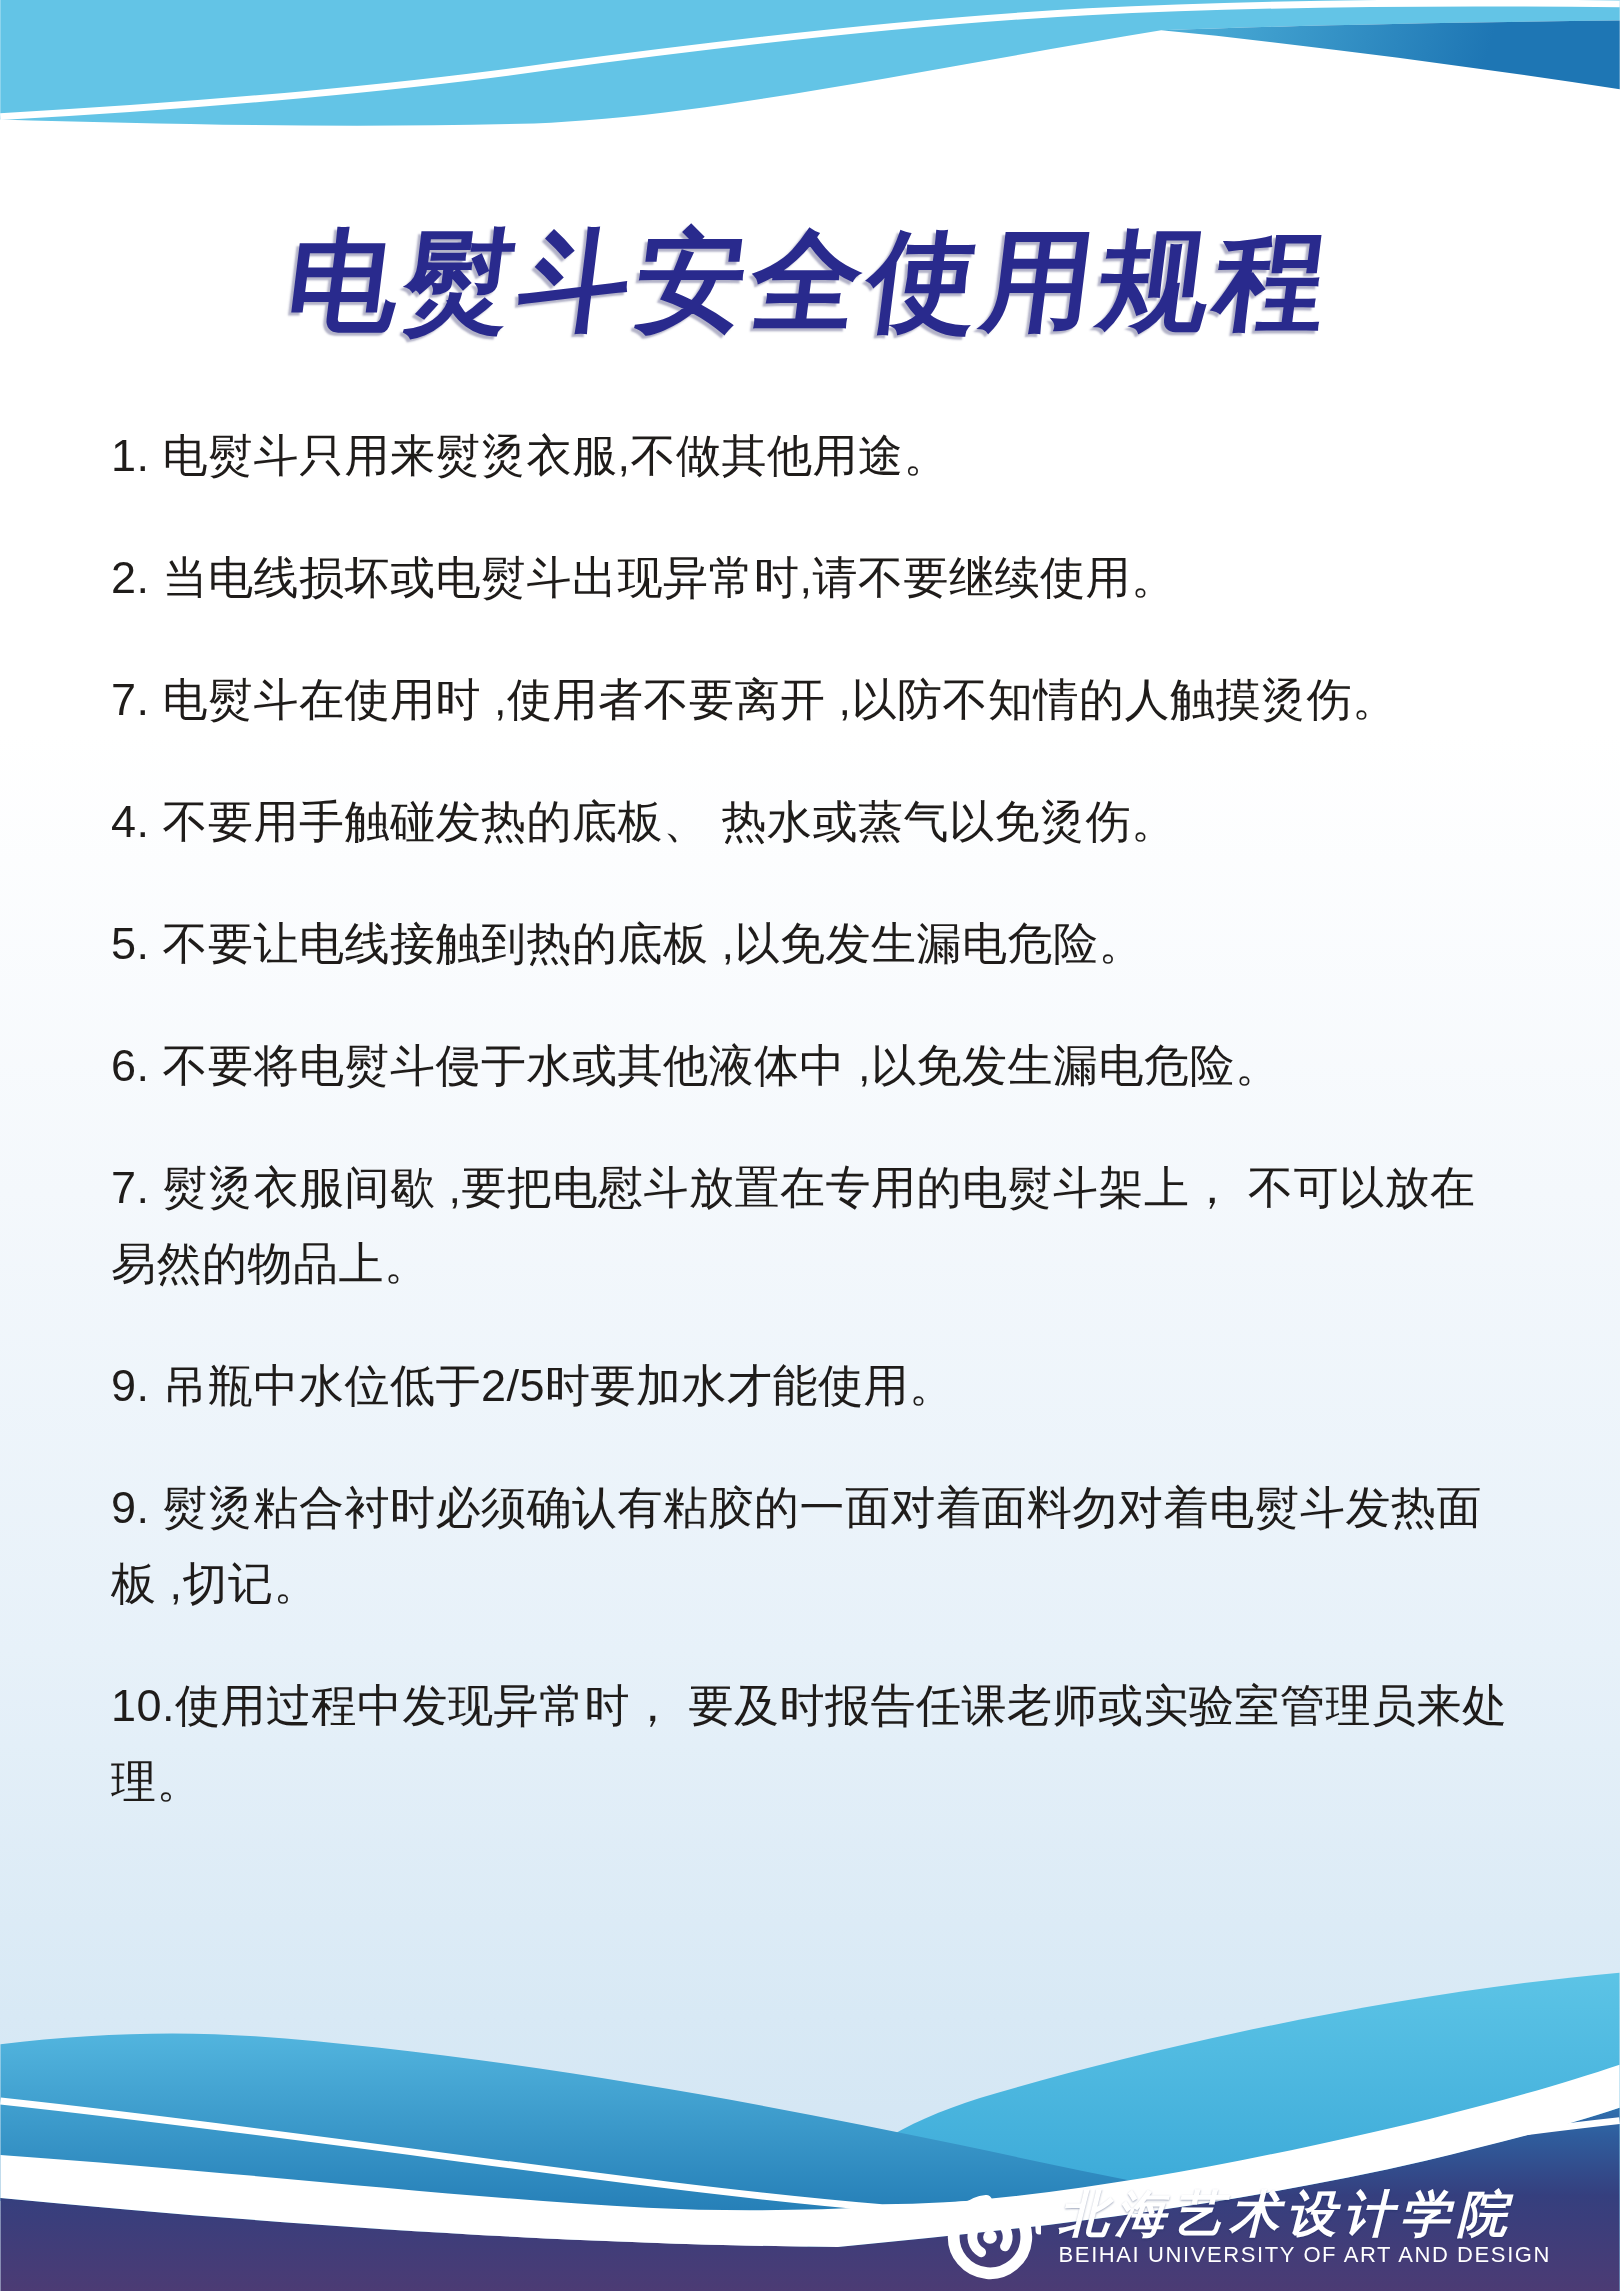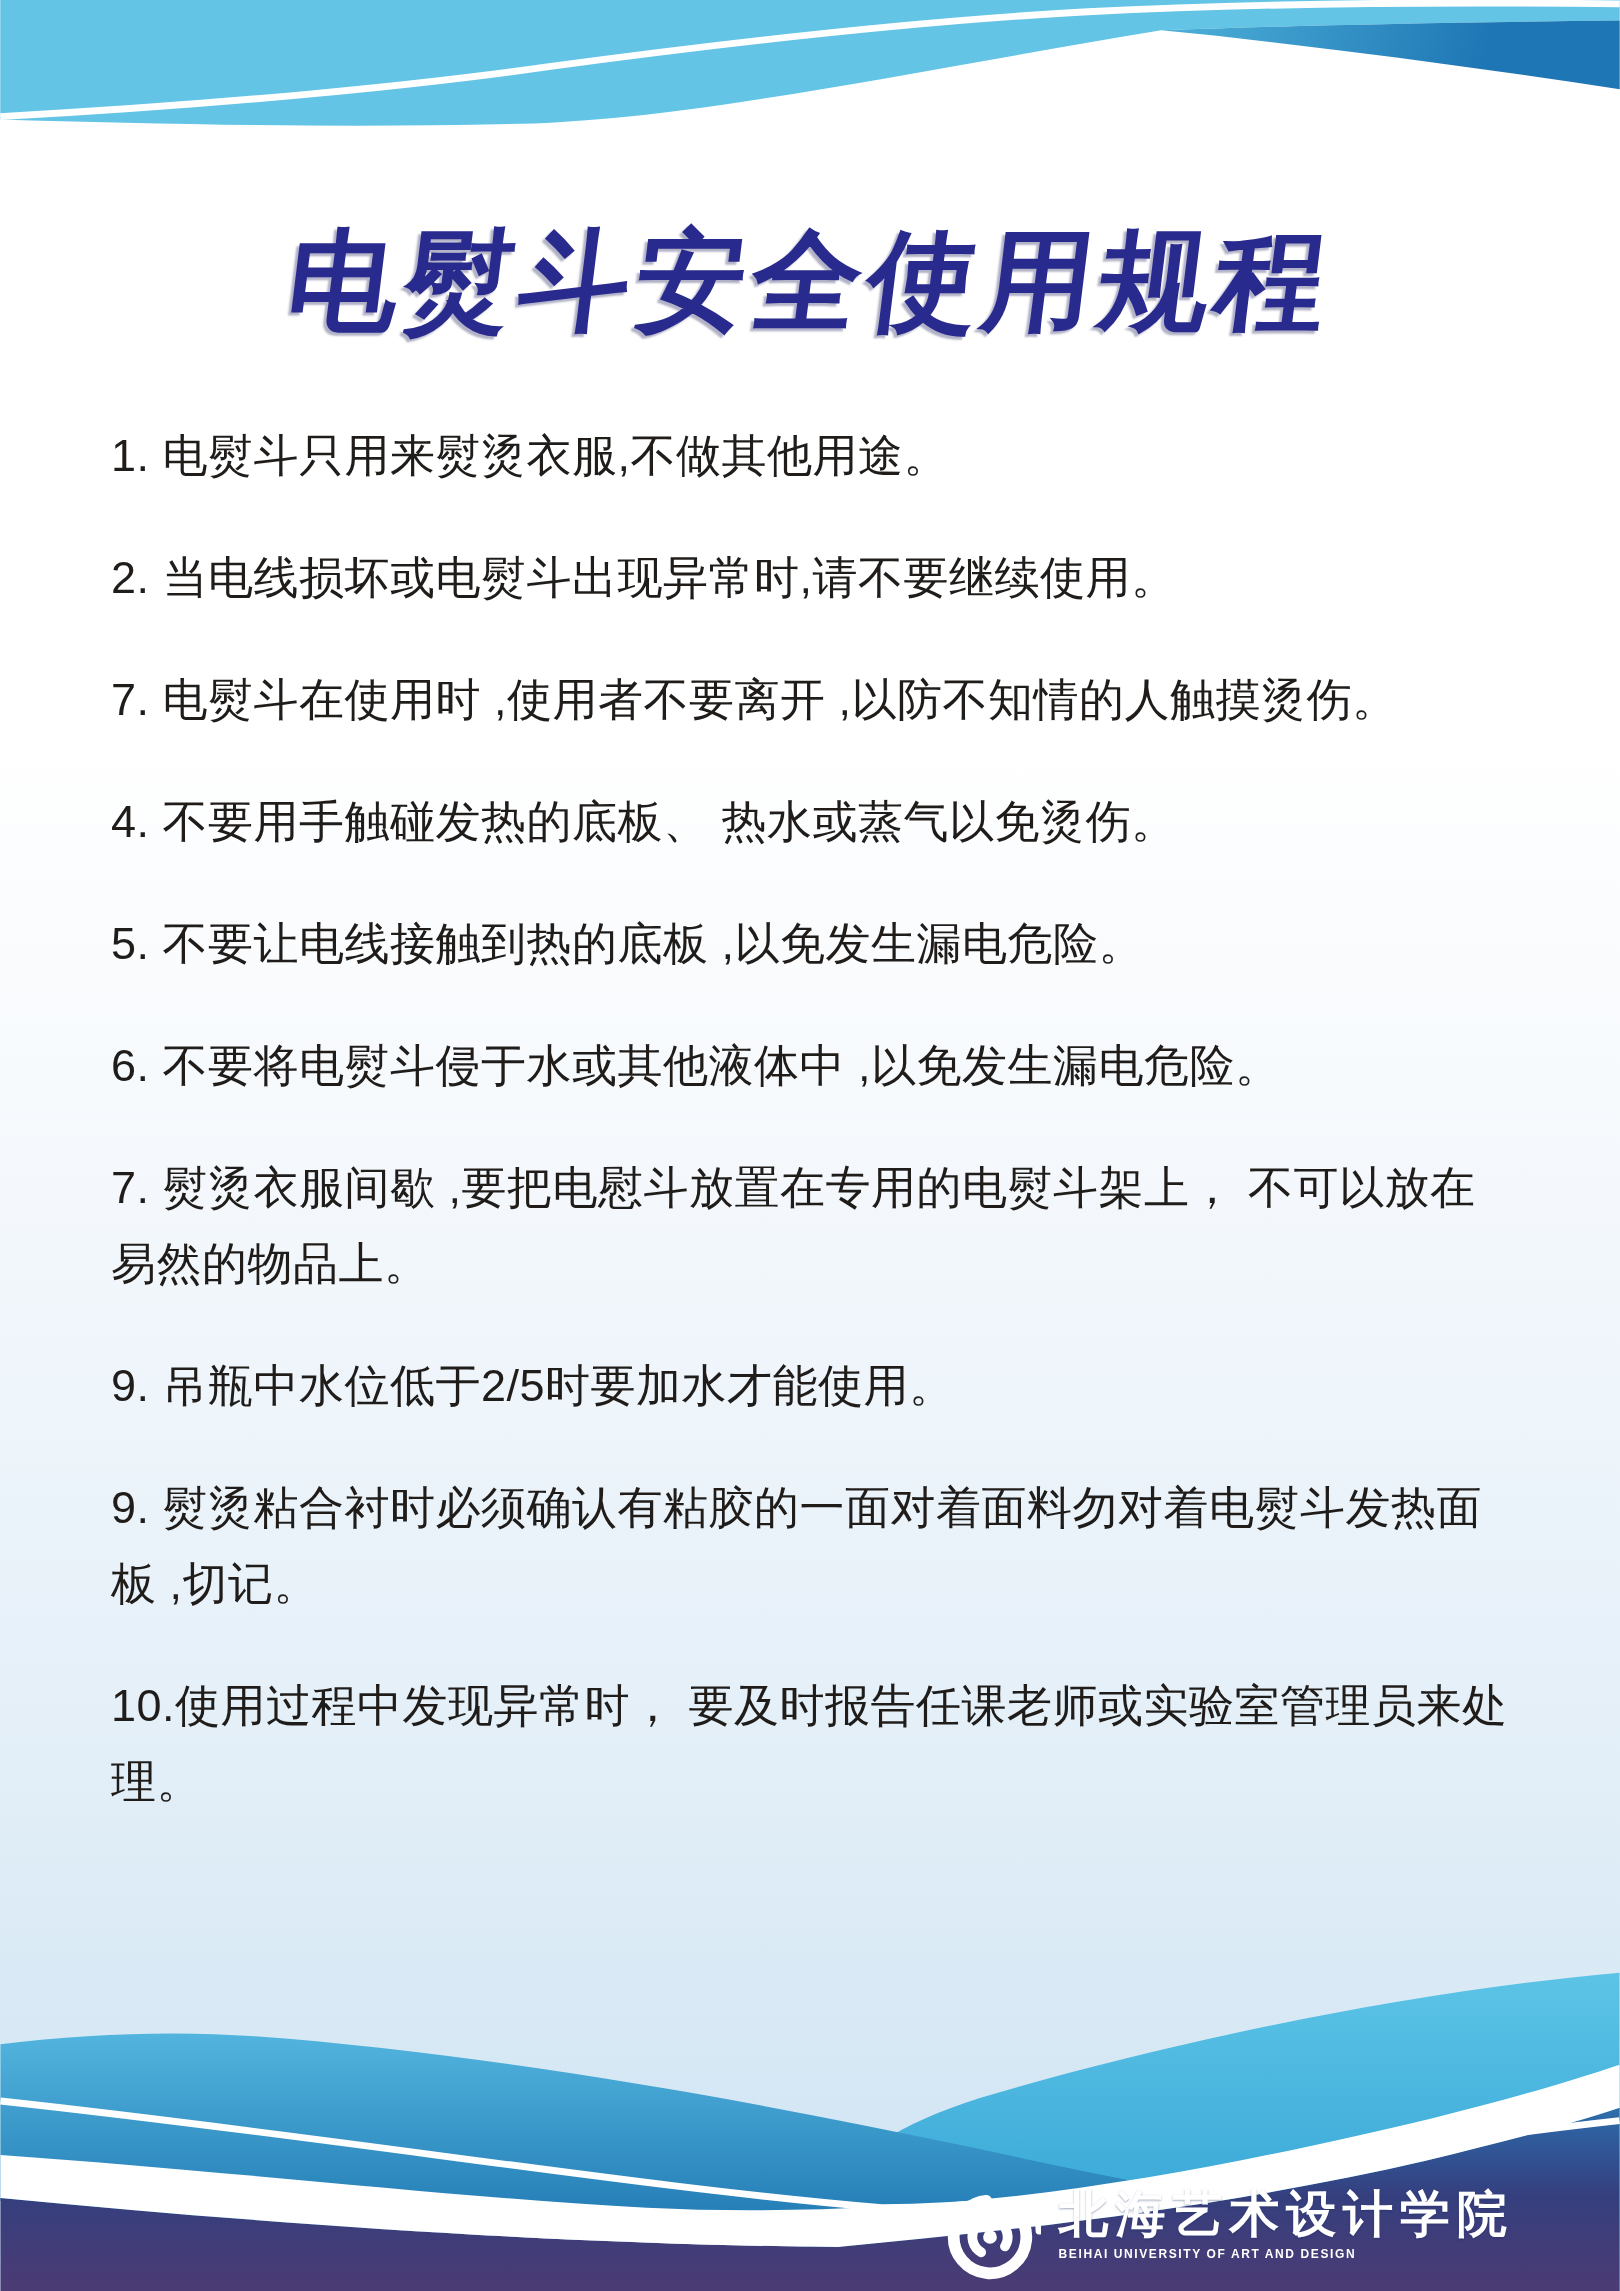--- a/index.html
+++ b/index.html
@@ -46,29 +46,30 @@
     width:549px;height:98px;
     display:flex;
     align-items:flex-start;
   }
   .logo-swirl{flex:0 0 auto;margin-right:17.6px;}
   .logo-text{display:flex;flex-direction:column;}
   .logo-cn{
     color:#ffffff;
     font-size:50px;
     font-weight:bold;
+    font-style:italic;
     letter-spacing:6.9px;
     line-height:57px;
     white-space:nowrap;
     text-shadow:0 1px 2px rgba(20,40,90,0.4);
   }
   .logo-en{
     color:#ffffff;
-    font-size:12px;
-    font-weight:bold;
+    font-size:22px;
+    font-weight:normal;
     letter-spacing:1.6px;
     line-height:23.5px;
     white-space:nowrap;
   }
 </style>
 </head>
 <body>
 
 <div class="page">
 

